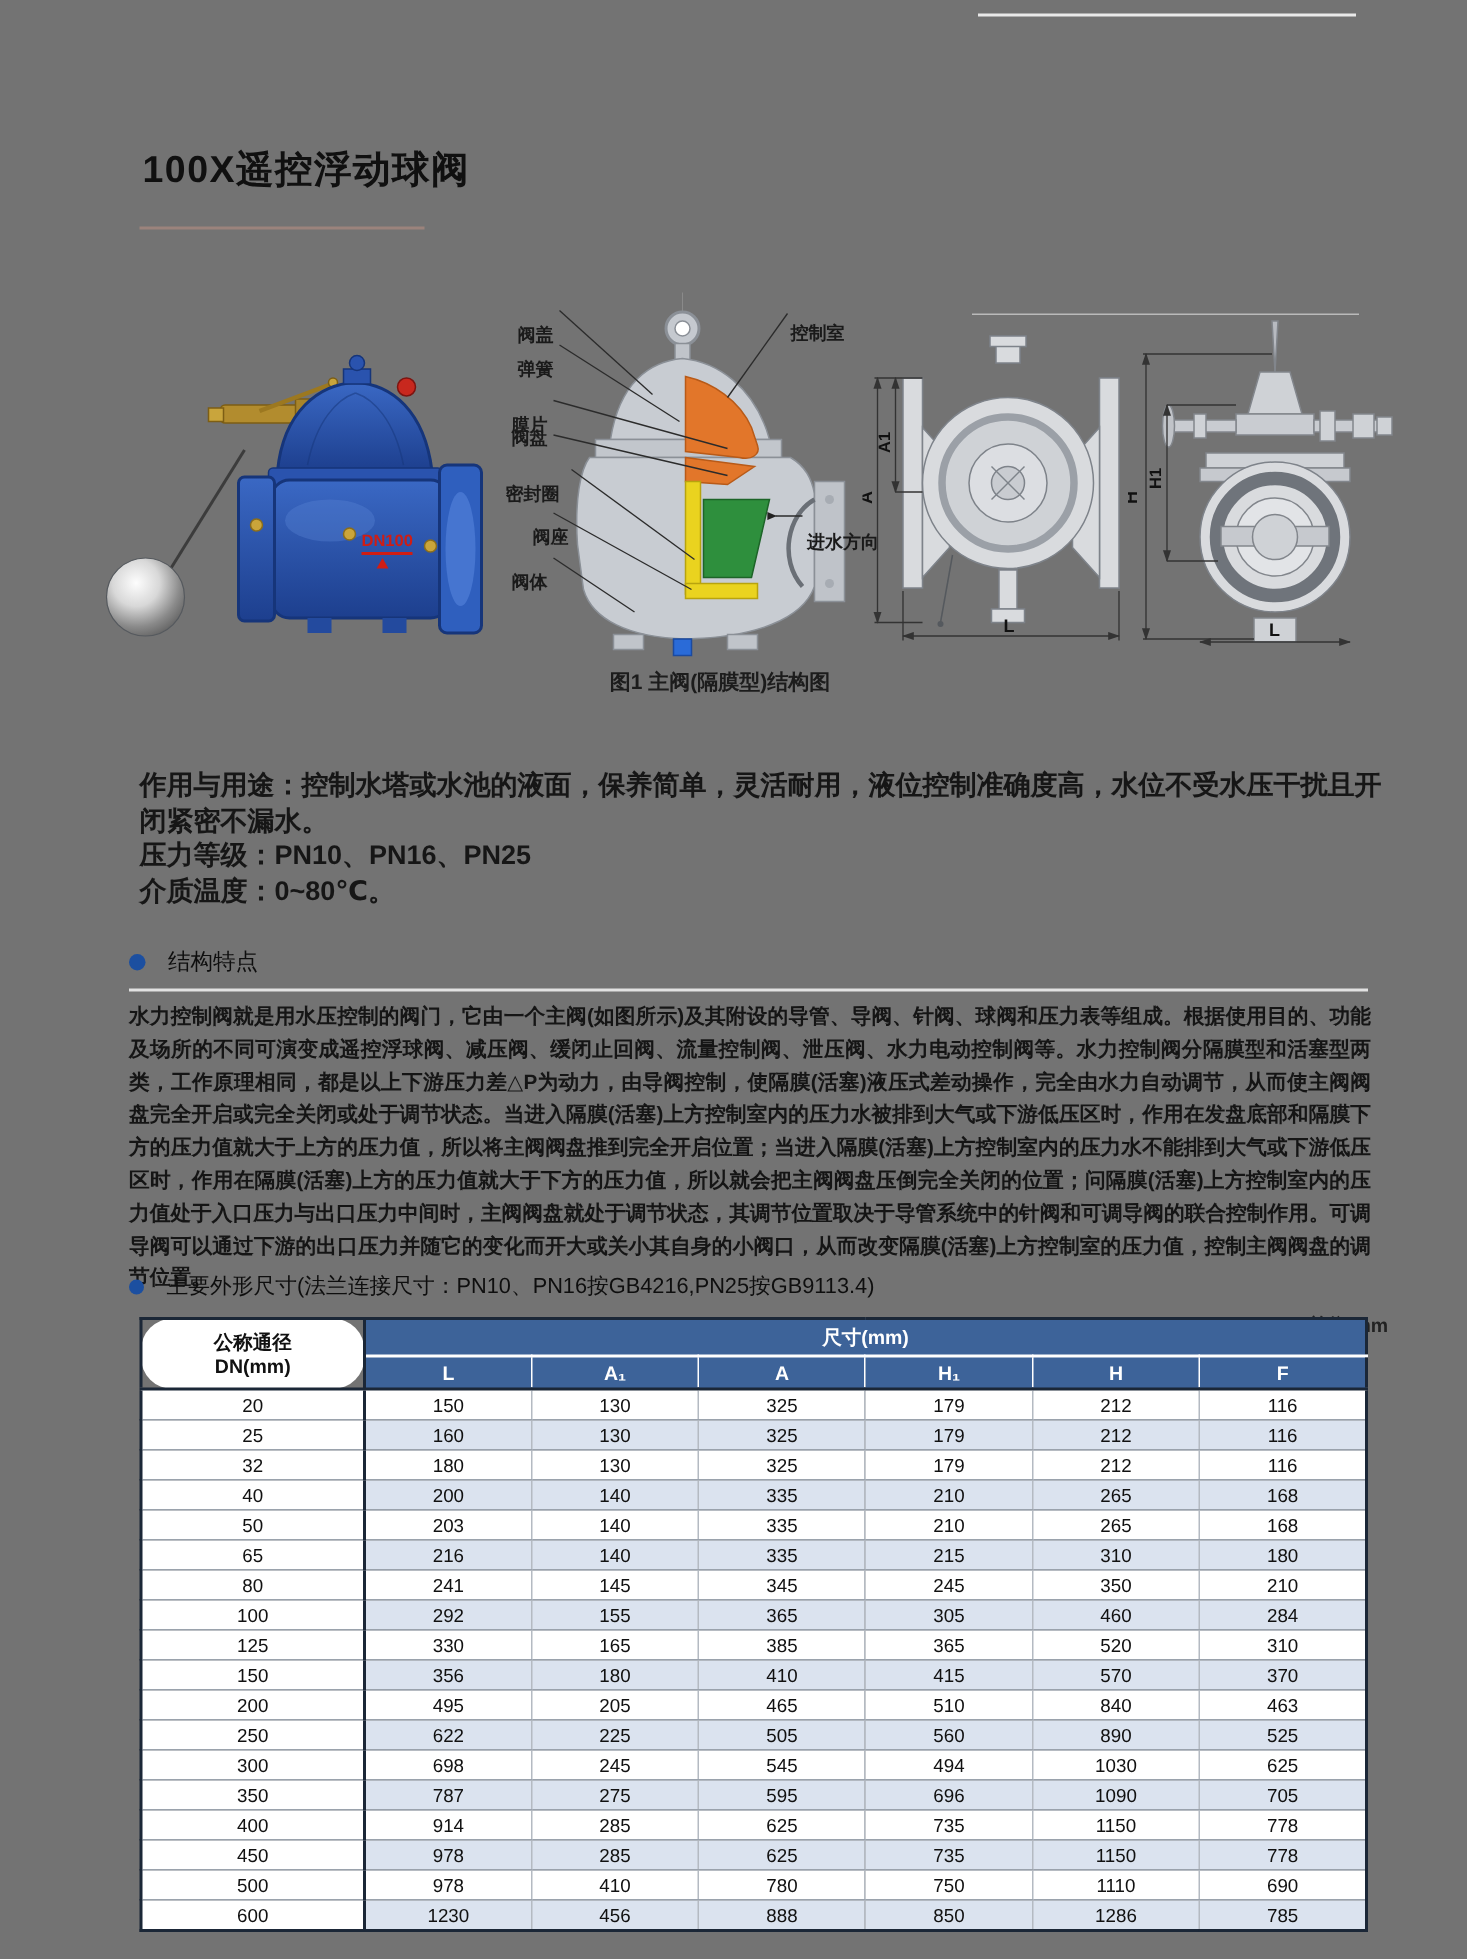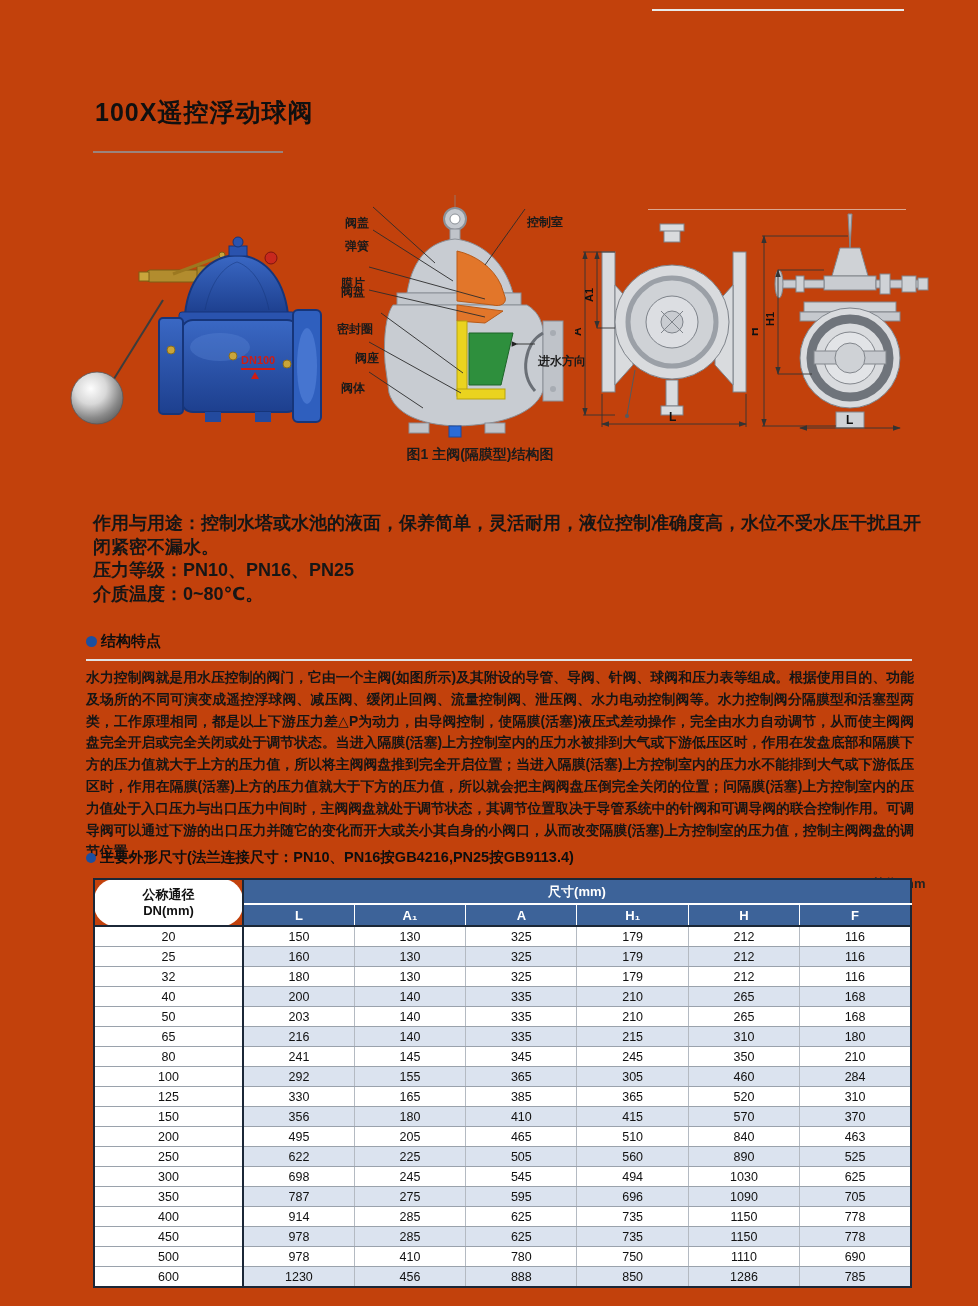--- a/index.html
+++ b/index.html
@@ -1,32 +1,32 @@
 <!DOCTYPE html>
 <html><head>
 <meta charset="utf-8">
 <style>
   html,body{margin:0;padding:0;background:#fff;}
-  .page{position:relative;width:978px;height:1306px;background:#c2410c;
+  .page{position:relative;width:978px;height:1306px;background:#737373;
         font-family:"Liberation Sans","DejaVu Sans",sans-serif;color:#141414;overflow:hidden;}
   .abs{position:absolute;}
 
   
   .doc-title{font-size:25px;font-weight:bold;letter-spacing:1px;color:#101010;}
   .title-rule{height:2px;background:#9b837c;}
 
   
   .fig-label{position:absolute;font-size:12px;font-weight:bold;color:#1a1a1a;white-space:nowrap;margin-top:16px;}
   .caption{font-size:14px;font-weight:bold;text-align:center;color:#1c1c1c;}
 
   
   .intro{font-size:18px;font-weight:600;line-height:23.5px;color:#161616;}
 
   
-  .sec-head{font-size:15px;font-weight:bold;color:#0e0e0e;display:flex;align-items:center;}
+  .sec-head{font-size:15px;font-weight:normal;color:#0e0e0e;display:flex;align-items:center;gap:11px;}
   .bullet{display:inline-block;width:11px;height:11px;border-radius:50%;background:#1c4fa0;margin-right:4px;}
   .sec-rule{height:2px;background:#e2e2e2;}
 
   .features-body{font-size:13.8px;font-weight:600;line-height:21.8px;text-align:justify;color:#151515;}
 
   .unit-label{font-size:13px;font-weight:600;color:#222;}
 
   
   table.dims{border-collapse:collapse;width:819px;table-layout:fixed;
              border:2px solid #1b2737;font-size:12.5px;color:#111;}

